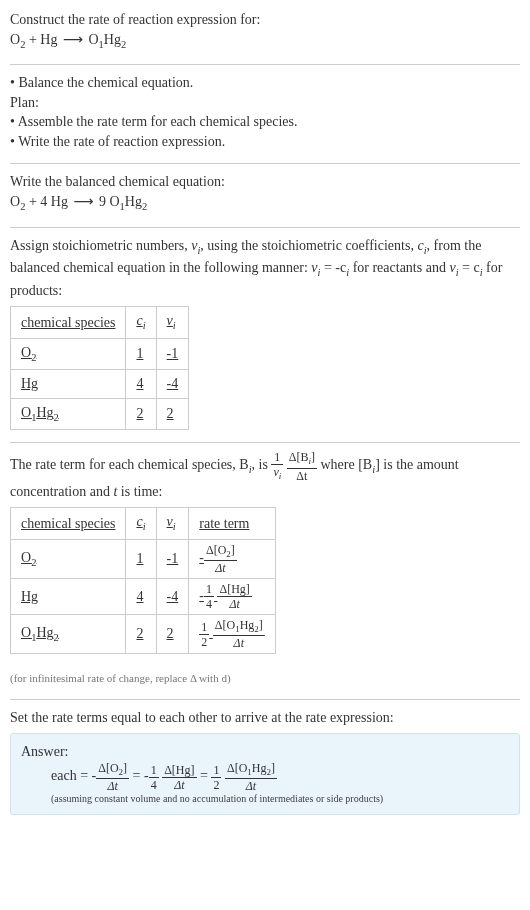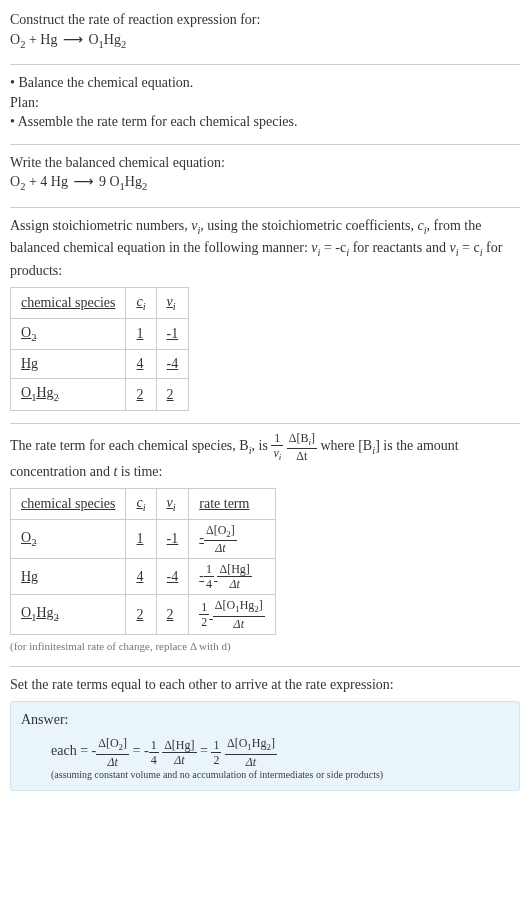--- a/index.html
+++ b/index.html
@@ -30,30 +30,30 @@
   table td, table th {
     border: 1px solid #ccc;
     padding: 4px 10px;
     text-align: left;
     font-weight: normal;
     text-decoration: underline;
   }
   .note {
     font-size: 11px;
     color: #777;
-    margin-top: 4px;
+    margin-top: 17px;
   }
   .answer-box {
     background: #e9f4fb;
     border: 1px solid #cfe4f1;
     border-radius: 3px;
     padding: 8px 10px;
     margin-top: 6px;
   }
-  .answer-box .label { margin-bottom:8px; }
+  .answer-box .label { margin-bottom:0; }
   .indent { padding-left: 30px; }
   .small { font-size: 10px; color:#404040;}
   .frac {
     display: inline-block;
     vertical-align: middle;
     text-align: center;
     font-size: 12px;
     line-height:1;
   }
   .frac .num { display:block; border-bottom:1px solid #333; padding:0 2px 1px;}
@@ -69,20 +69,21 @@
   <div class="eq-line">
     <span>O</span><span class="sub">2</span><span> + Hg </span><span class="arrow">⟶</span><span> O</span><span class="sub">1</span><span>Hg</span><span class="sub">2</span>
   </div>
 </div>
 <hr>
 
 <div class="section">
   <div>• Balance the chemical equation.</div>
   <div>Plan:</div>
   <div>• Assemble the rate term for each chemical species.</div>
+  <div>• Write the rate of reaction expression.</div>
 </div>
 <hr>
 
 <div class="section">
   <div>Write the balanced chemical equation:</div>
   <div class="eq-line">
     <span>O</span><span class="sub">2</span><span> + 4 Hg </span><span class="arrow">⟶</span><span> 9 O</span><span class="sub">1</span><span>Hg</span><span class="sub">2</span>
   </div>
 </div>
 <hr>

